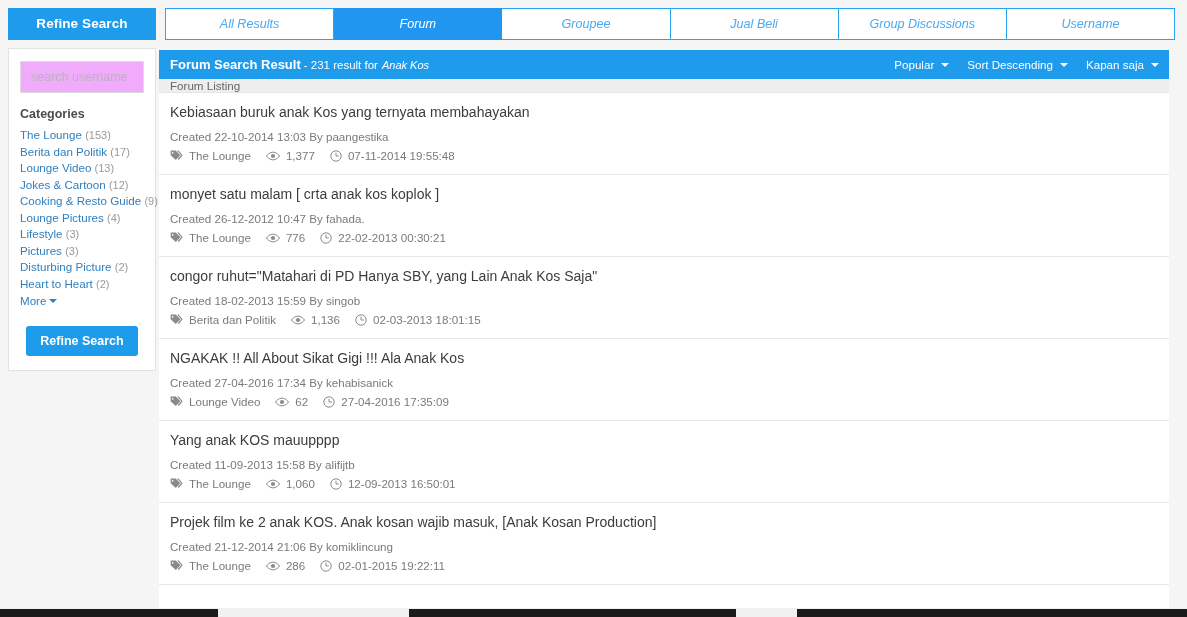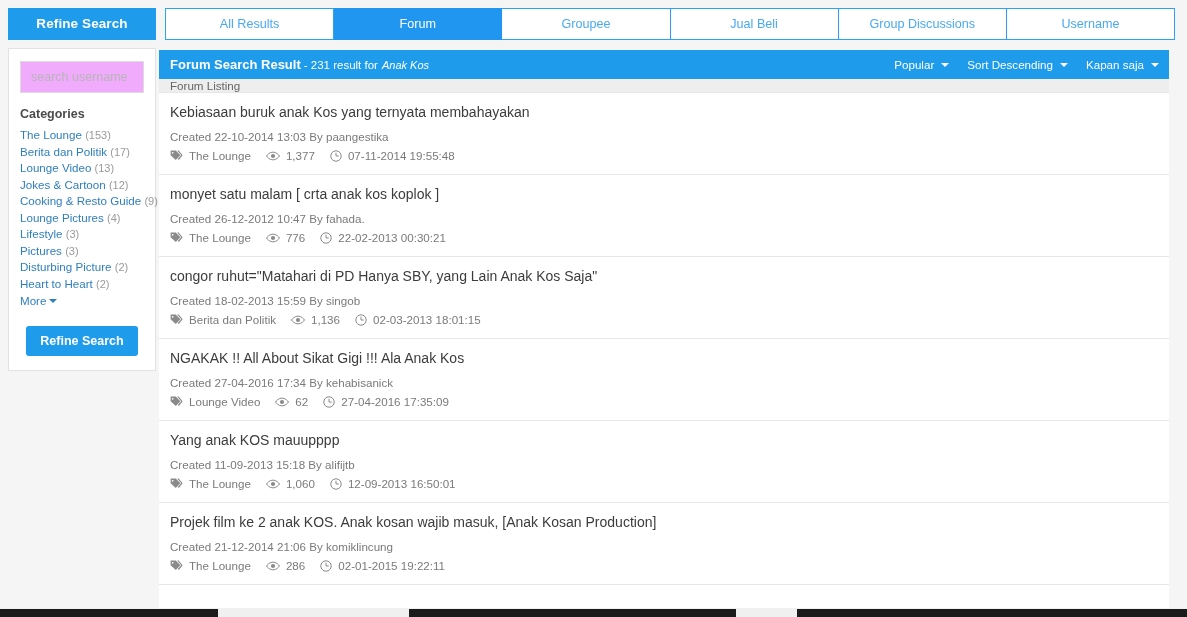--- a/index.html
+++ b/index.html
@@ -117,20 +117,21 @@
     flex: 1 1 0;
     border: 1px solid #2aa3f0;
     border-left: none;
     background: #ffffff;
     color: #49a9f2;
     font-size: 12.6px;
     display: flex;
     align-items: center;
     justify-content: center;
     cursor: pointer;
+    font-style: italic;
   }
   .tab:first-child { border-left: 1px solid #2aa3f0; }
   .tab.active {
     background: #2196f0;
     color: #ffffff;
     border-color: #2196f0;
   }
 
   
   .panel {
@@ -457,21 +458,21 @@
                   <circle cx="6" cy="6" r="5.2" fill="none" stroke="#8a8a8a" stroke-width="1"></circle>
                   <path d="M6 3.1V6h2.4" fill="none" stroke="#8a8a8a" stroke-width="1" stroke-linecap="round"></path>
                 </svg>
               </span>
               <span>27-04-2016 17:35:09</span>
             </span>
           </div>
         </div>
         <div class="result">
           <div class="result-title">Yang anak KOS mauupppp</div>
-          <div class="result-created">Created 11-09-2013 15:18 By alifijtb</div>
+          <div class="result-created">Created 11-09-2013 15:58 By alifijtb</div>
           <div class="result-meta">
             <span class="meta-group">
               <span class="meta-ico">
                 <svg width="13" height="11" viewBox="0 0 13 11">
                   <path d="M0.6 0.6h5.2L10.4 5.3 5.8 10.1 0.6 5.3z" fill="#8a8a8a"></path>
                   <circle cx="2.7" cy="2.8" r="0.85" fill="#ffffff"></circle>
                   <path d="M7.1 0.6h1.6L12.6 5.3 8.9 10.0 7.8 8.9 11.2 5.3z" fill="#8a8a8a"></path>
                 </svg>
               </span>
               <span>The Lounge</span>

